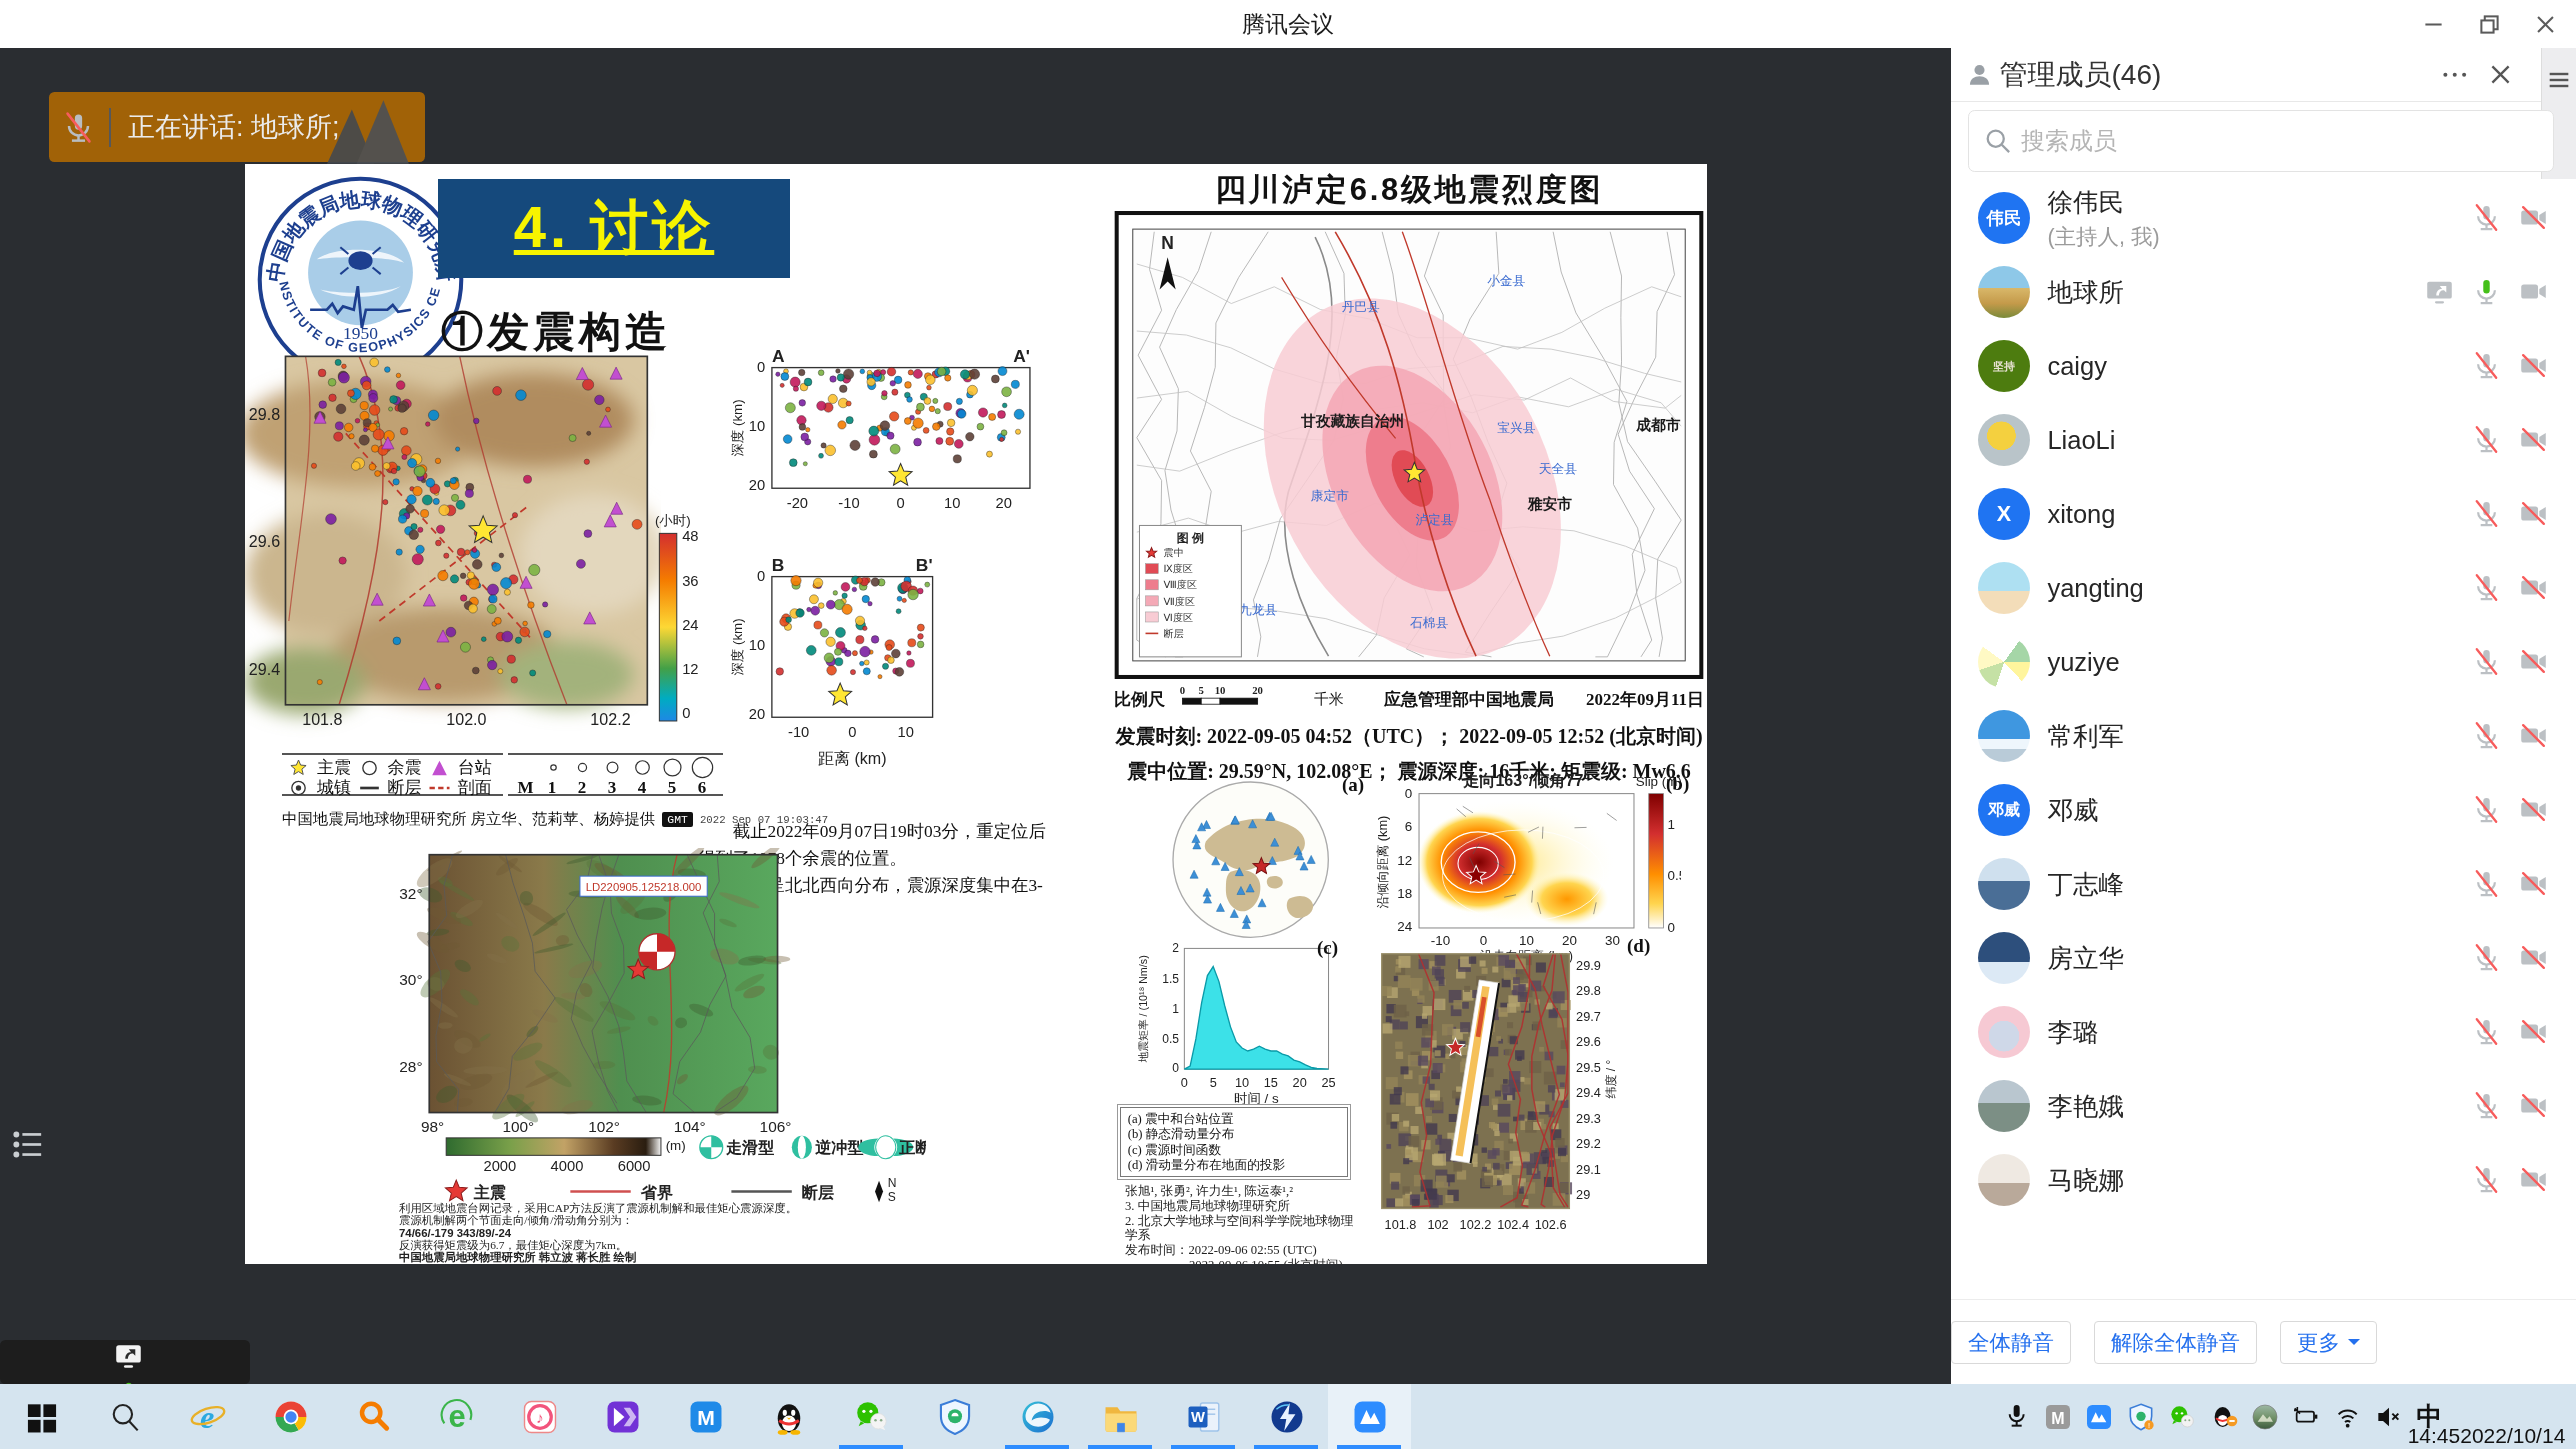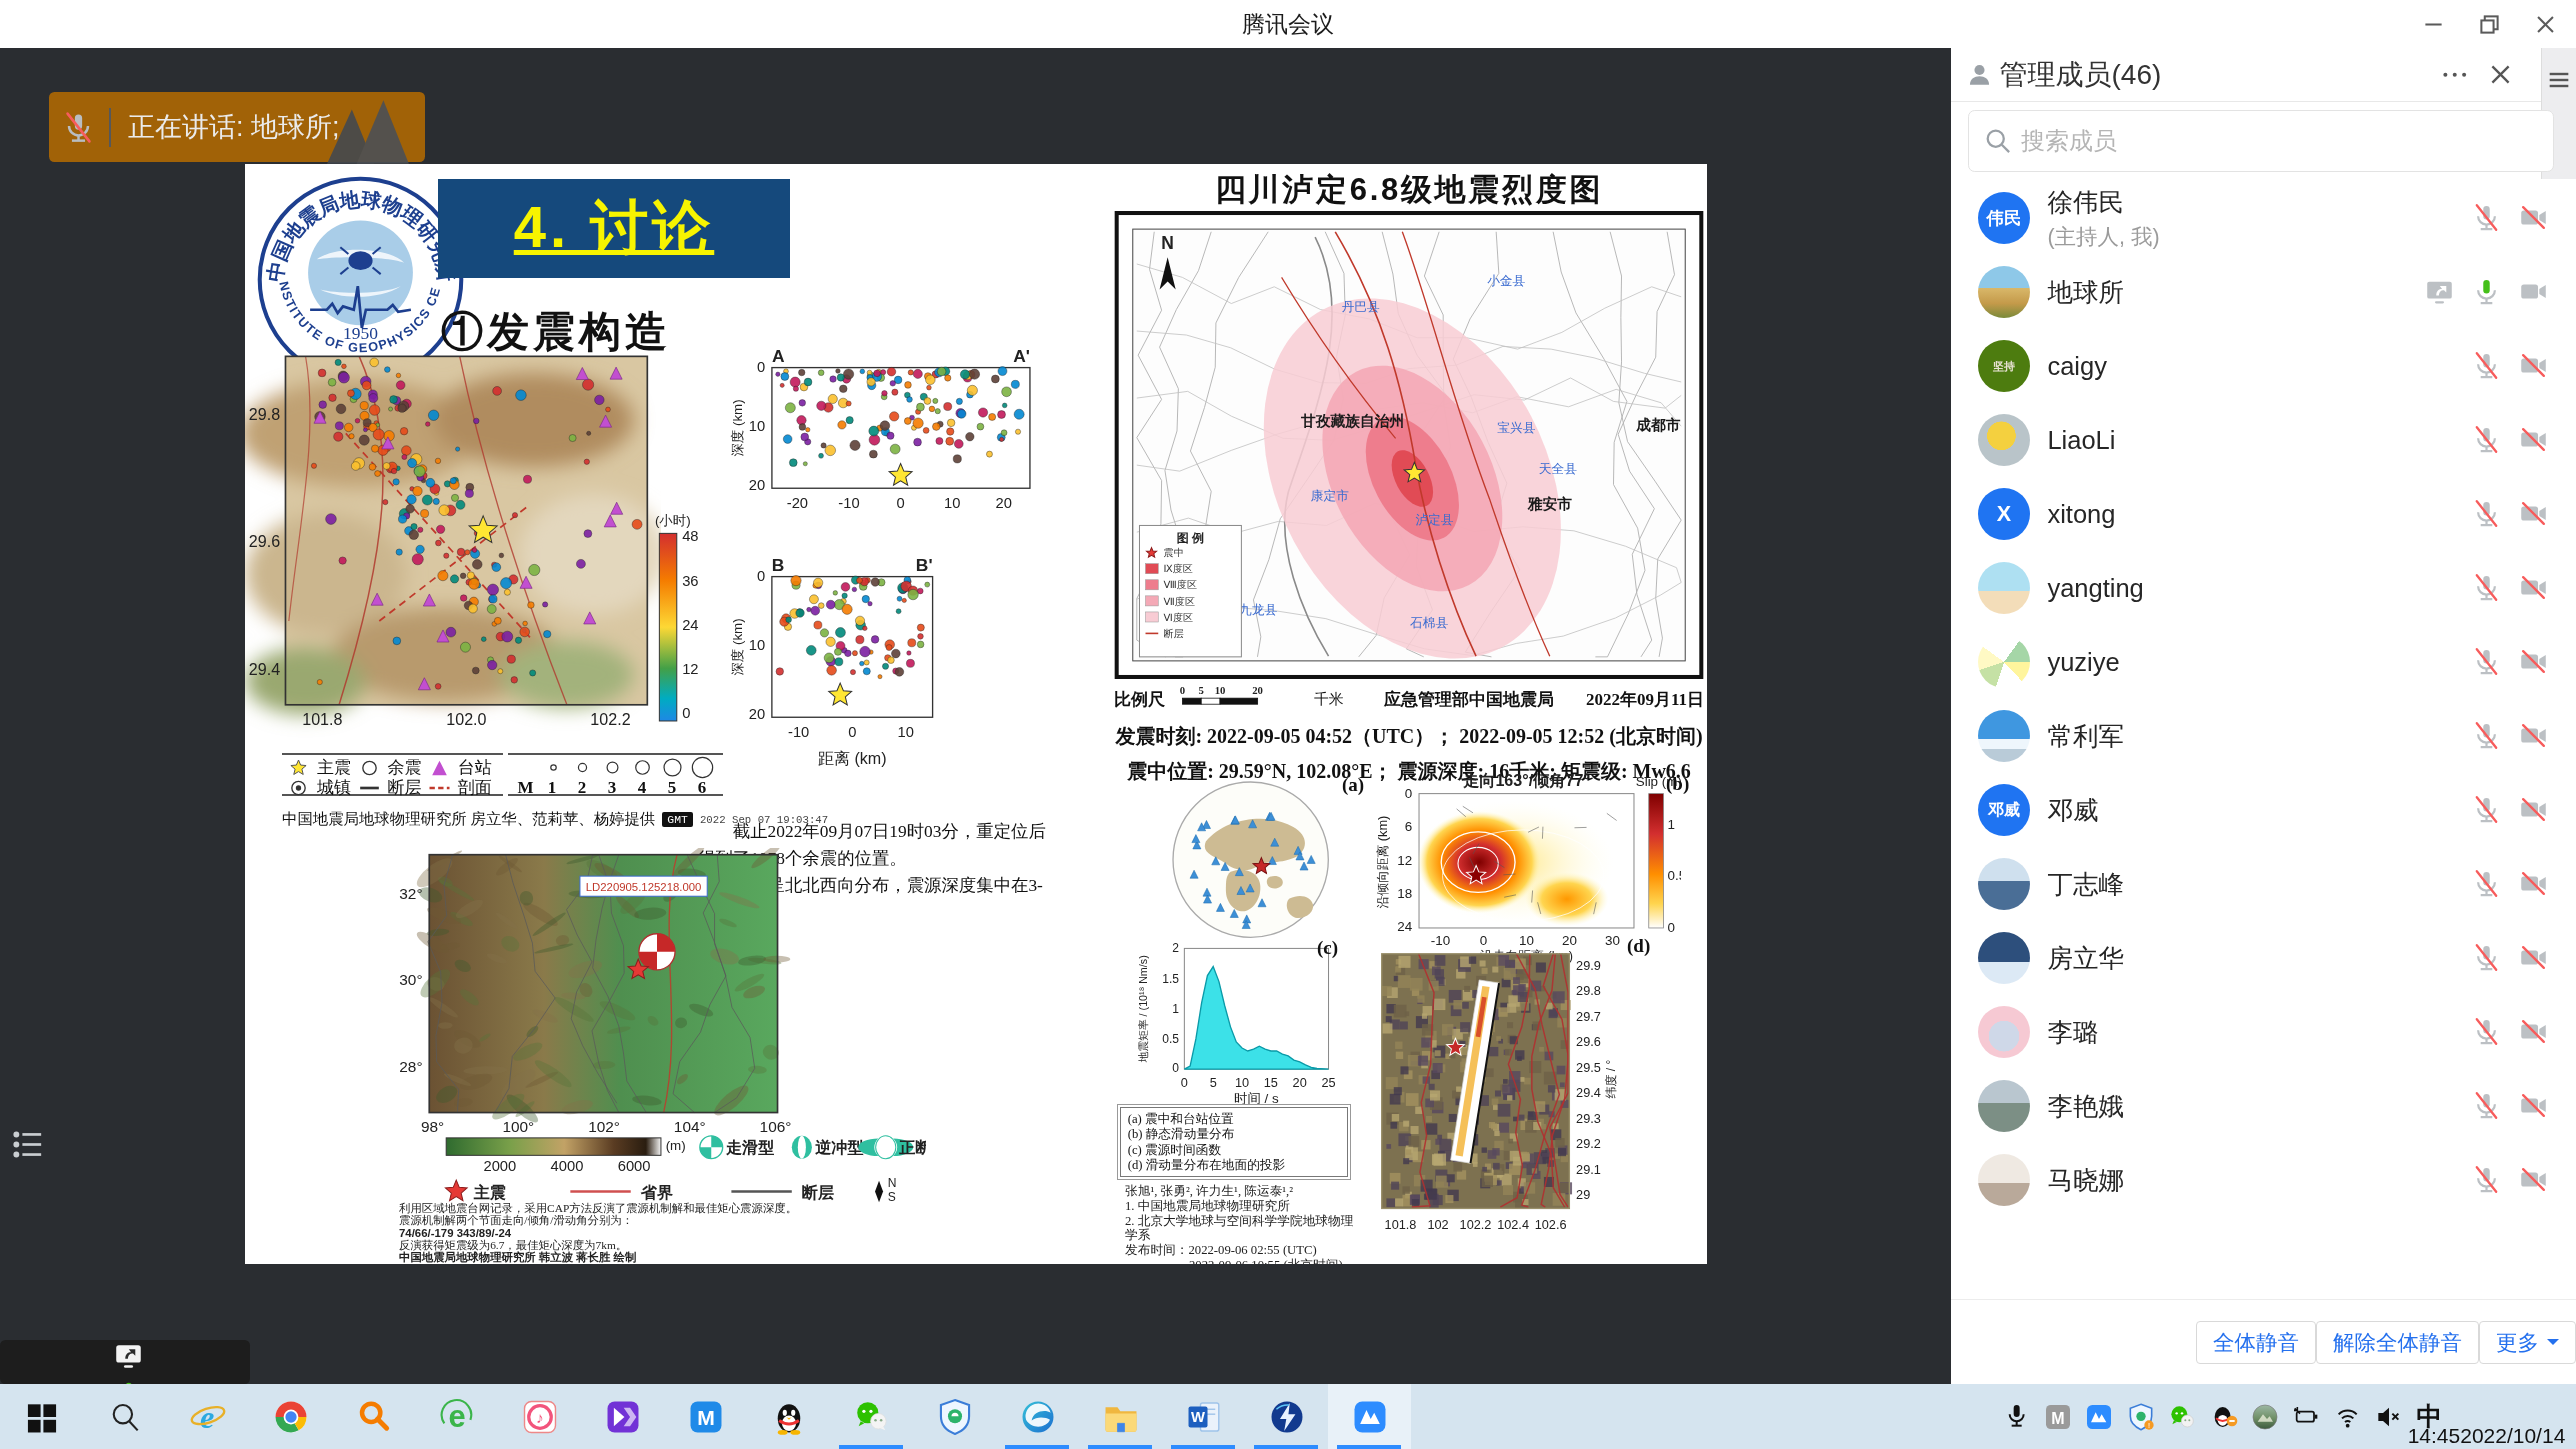--- a/index.html
+++ b/index.html
@@ -48,21 +48,21 @@
   .searchbox::placeholder{color:#b5b5b5;}
   .searchicon{position:absolute;left:14.8px;top:16px;}
   .mlist{position:absolute;top:133px;left:0;width:100%;height:1114px;overflow:hidden;}
   .mrow{height:74px;display:flex;align-items:center;padding-left:27px;position:relative;}
   .avatar{width:52px;height:52px;border-radius:50%;display:flex;align-items:center;justify-content:center;flex:none;color:#fff;font-weight:bold;overflow:hidden;}
   .minfo{margin-left:17.4px;display:flex;flex-direction:column;}
   .mname{font-size:25.5px;color:#262626;}
   .msub{font-size:21.5px;color:#9b9b9b;margin-top:1.3px;}
   .micons{position:absolute;right:27px;display:flex;gap:16px;align-items:center;}
   .mcicon{width:31px;height:31px;}
-  .pfoot{position:absolute;left:0;bottom:0;width:100%;height:85px;border-top:1.3px solid #ececec;display:flex;justify-content:flex-end;align-items:center;box-sizing:border-box;}
+  .pfoot{position:absolute;left:0;bottom:0;width:100%;height:85px;border-top:1.3px solid #ececec;display:flex;justify-content:flex-start;align-items:center;gap:23px;box-sizing:border-box;}
   .pbtn{height:43px;padding:0 16px;border:1.3px solid #d9d9d9;border-radius:4px;background:#fff;color:#2470ee;font-size:21.5px;display:flex;align-items:center;cursor:pointer;}
   .caret{width:0;height:0;border:6.7px solid transparent;border-top-color:#2470ee;margin-left:8px;margin-top:6.7px;}
   
   .taskbar{position:absolute;left:0;top:1384px;width:2576px;height:65px;background:#d5e4ef;display:flex;align-items:center;}
   .tcell{width:83px;height:65px;display:flex;align-items:center;justify-content:center;position:relative;flex:none;cursor:pointer;}
   .tcell.active{background:#e8f1f8;}
   .openbar{position:absolute;bottom:0;left:9.4px;width:64px;height:4px;background:#2d8cff;}
   .tray{position:absolute;right:134px;top:0;height:65px;display:flex;align-items:center;gap:13.4px;}
   .trayicon{width:28px;height:28px;display:flex;align-items:center;justify-content:center;cursor:pointer;position:relative;}
   .ime{font-size:25.5px;font-weight:bold;color:#111;cursor:pointer;}
@@ -1065,21 +1065,21 @@
         </svg>
       <div class="sl plabel serif" style="left:1072px;top:773px;">(c)</div>
       <div class="sl figleg serif" id="figleg">
           <div>(a) 震中和台站位置</div>
           <div>(b) 静态滑动量分布</div>
           <div>(c) 震源时间函数</div>
           <div>(d) 滑动量分布在地面的投影</div>
         </div>
       <div class="sl authors serif">
         <div>张旭¹, 张勇², 许力生¹, 陈运泰¹,²</div>
-        <div>1. 中国地震局地球物理研究所</div>
+        <div>3. 中国地震局地球物理研究所</div>
         <div>2. 北京大学地球与空间科学学院地球物理学系</div>
         <div>发布时间：2022-09-06 02:55 (UTC)</div>
         <div style="padding-left:64px;">2022-09-06 10:55 (北京时间)</div>
       </div>
       <svg id="pd-svg" class="sl" style="left:1130px;top:771px;" width="248" height="315" viewBox="0 0 370 470">
           <rect x="10" y="28" width="280" height="380" fill="#7d7150"></rect>
           <rect x="45" y="383" width="10" height="10" fill="#b6a671" opacity=".8"></rect>
           <rect x="108" y="137" width="13" height="13" fill="#58495e" opacity=".8"></rect>
           <rect x="83" y="68" width="9" height="9" fill="#423a4e" opacity=".8"></rect>
           <rect x="176" y="282" width="10" height="10" fill="#b6a671" opacity=".8"></rect>

